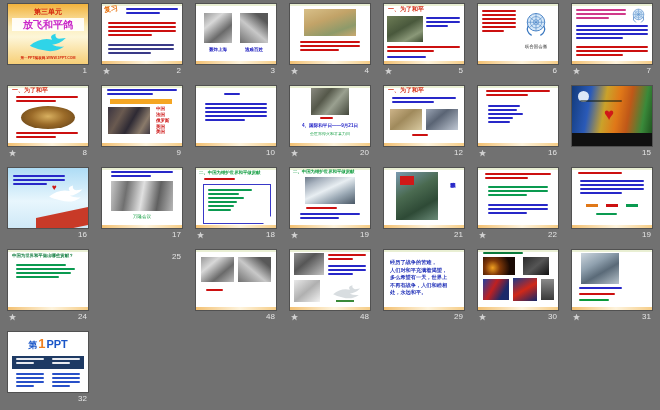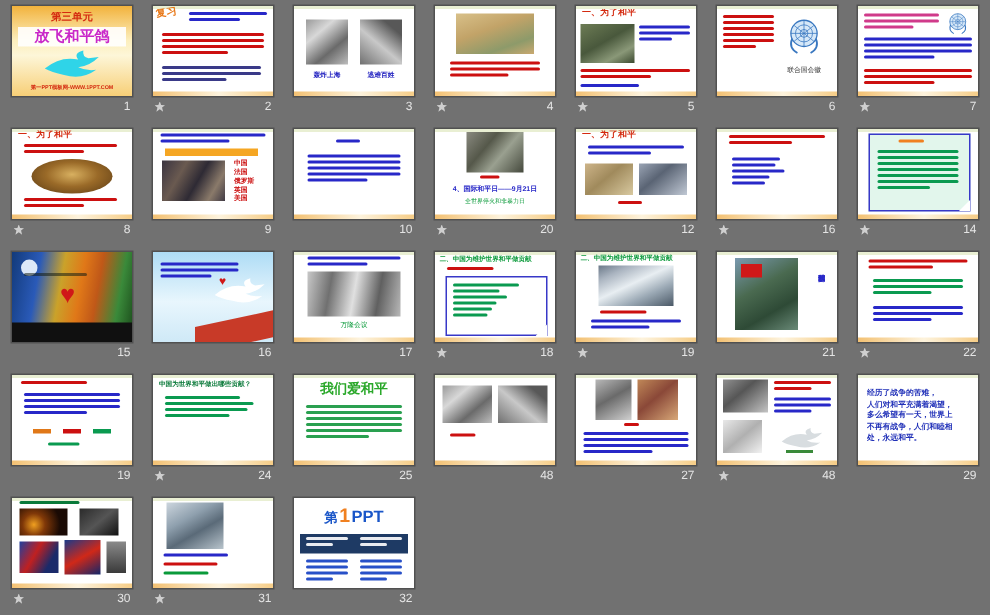--- a/index.html
+++ b/index.html
@@ -309,45 +309,20 @@
           <div class="bar" style="background: rgb(40, 40, 200); width: 48%;"></div>
         </div>
       </div>
       <div class="strip">
         <span class="star"></span>
         <span class="num">16</span>
       </div>
     </div>
     <div class="cell">
       <div class="thumb">
-        <div class="tpl-top"></div>
-        <div class="tpl-bot"></div>
-        <div class="abs" style="left: 7px; top: 3px; width: 66px; height: 50px; background: rgb(226, 246, 236); border: 1px solid rgb(56, 56, 200);">
-          <div class="abs" style="right: -1px; bottom: -1px; width: 8px; height: 8px; background: rgb(255, 255, 255); clip-path: polygon(100% 0px, 100% 100%, 0px 100%); box-shadow: rgb(56, 56, 200) -1px -1px 0px;"></div>
-        </div>
-        <div class="barrow" style="left: 27px; top: 7px; width: 26px;">
-          <div class="bar" style="background: rgb(240, 128, 32); width: 65%;"></div>
-        </div>
-        <div class="barrow" style="left: 13px; top: 14px; width: 54px;">
-          <div class="bar" style="background: rgb(10, 154, 80); width: 100%;"></div>
-          <div class="bar" style="background: rgb(10, 154, 80); width: 100%;"></div>
-          <div class="bar" style="background: rgb(10, 154, 80); width: 100%;"></div>
-          <div class="bar" style="background: rgb(10, 154, 80); width: 100%;"></div>
-          <div class="bar" style="background: rgb(10, 154, 80); width: 100%;"></div>
-          <div class="bar" style="background: rgb(10, 154, 80); width: 100%;"></div>
-          <div class="bar" style="background: rgb(10, 154, 80); width: 65%;"></div>
-        </div>
-      </div>
-      <div class="strip">
-        <span class="star"></span>
-        <span class="num">14</span>
-      </div>
-    </div>
-    <div class="cell">
-      <div class="thumb">
         <div class="abs" style="inset: 0px; background: linear-gradient(100deg, rgb(18, 58, 122) 0%, rgb(42, 90, 184) 22%, rgb(202, 162, 42) 40%, rgb(224, 120, 24) 55%, rgb(192, 88, 24) 68%, rgb(58, 138, 58) 85%, rgb(26, 74, 26) 100%);"></div>
         <div class="abs" style="left: 6px; top: 5px; width: 11px; height: 11px; border-radius: 50%; background: rgb(220, 232, 248);"></div>
         <div class="barrow" style="left: 8px; top: 14px; width: 64px;">
           <div class="bar" style="background: rgba(20, 30, 20, 0.55); width: 65%;"></div>
         </div>
         <div class="abs" style="left: 0px; top: 47px; width: 80px; height: 13px; background: rgb(16, 16, 16);"></div>
         <div class="abs" style="left: 32px; top: 20px; font-size: 17px; color: rgb(208, 24, 24); line-height: 1;">♥</div>
       </div>
       <div class="strip">
         <span class="num">15</span>
@@ -503,69 +478,36 @@
           <div class="bar" style="background: rgb(10, 154, 80); width: 88%;"></div>
           <div class="bar" style="background: rgb(10, 154, 80); width: 70%;"></div>
         </div>
       </div>
       <div class="strip">
         <span class="star"></span>
         <span class="num">24</span>
       </div>
     </div>
     <div class="cell">
-      <div class="thumb">
-        <div class="tpl-top"></div>
-        <div class="tpl-bot"></div>
-        <div class="txt" style="left: 0px; top: 4px; width: 80px; font-size: 9px; color: rgb(42, 168, 42); font-weight: bold; text-align: center;">我们爱和平</div>
-        <div class="barrow" style="left: 8px; top: 20px; width: 64px;">
-          <div class="bar" style="background: rgb(42, 160, 80); width: 100%;"></div>
-          <div class="bar" style="background: rgb(42, 160, 80); width: 100%;"></div>
-          <div class="bar" style="background: rgb(42, 160, 80); width: 100%;"></div>
-          <div class="bar" style="background: rgb(42, 160, 80); width: 100%;"></div>
-          <div class="bar" style="background: rgb(42, 160, 80); width: 100%;"></div>
-          <div class="bar" style="background: rgb(42, 160, 80); width: 65%;"></div>
-        </div>
-      </div>
       <div class="strip">
         <span class="num">25</span>
       </div>
     </div>
     <div class="cell">
       <div class="thumb">
         <div class="tpl-top"></div>
         <div class="tpl-bot"></div>
         <div class="abs" style="left: 5px; top: 7px; width: 33px; height: 25px; background: linear-gradient(140deg, rgb(154, 154, 154) 0%, rgb(216, 216, 216) 30%, rgb(106, 106, 106) 65%, rgb(189, 189, 189) 100%);"></div>
         <div class="abs" style="left: 42px; top: 7px; width: 33px; height: 25px; background: linear-gradient(40deg, rgb(112, 112, 112) 0%, rgb(200, 200, 200) 45%, rgb(88, 88, 88) 80%);"></div>
         <div class="barrow" style="left: 10px; top: 39px; width: 26px;">
           <div class="bar" style="background: rgb(204, 16, 16); width: 65%;"></div>
         </div>
       </div>
       <div class="strip">
         <span class="num">48</span>
-      </div>
-    </div>
-    <div class="cell">
-      <div class="thumb">
-        <div class="tpl-top"></div>
-        <div class="tpl-bot"></div>
-        <div class="abs" style="left: 13px; top: 3px; width: 24px; height: 27px; background: linear-gradient(150deg, rgb(184, 184, 184) 0%, rgb(106, 106, 106) 45%, rgb(208, 208, 208) 100%);"></div>
-        <div class="abs" style="left: 41px; top: 3px; width: 27px; height: 27px; background: linear-gradient(140deg, rgb(192, 136, 88) 0%, rgb(138, 72, 56) 45%, rgb(216, 168, 120) 100%);"></div>
-        <div class="barrow" style="left: 32px; top: 32px; width: 16px;">
-          <div class="bar" style="background: rgb(204, 16, 16); width: 65%;"></div>
-        </div>
-        <div class="barrow" style="left: 5px; top: 38px; width: 70px;">
-          <div class="bar" style="background: rgb(40, 40, 200); width: 100%;"></div>
-          <div class="bar" style="background: rgb(40, 40, 200); width: 100%;"></div>
-          <div class="bar" style="background: rgb(40, 40, 200); width: 100%;"></div>
-          <div class="bar" style="background: rgb(40, 40, 200); width: 65%;"></div>
-        </div>
-      </div>
-      <div class="strip">
-        <span class="num">27</span>
       </div>
     </div>
     <div class="cell">
       <div class="thumb">
         <div class="tpl-top"></div>
         <div class="tpl-bot"></div>
         <div class="abs" style="left: 4px; top: 3px; width: 30px; height: 22px; background: linear-gradient(140deg, rgb(144, 144, 144) 0%, rgb(86, 86, 86) 40%, rgb(196, 196, 196) 100%);"></div>
         <div class="barrow" style="left: 38px; top: 4px; width: 38px;">
           <div class="bar" style="background: rgb(204, 16, 16); width: 100%;"></div>
           <div class="bar" style="background: rgb(204, 16, 16); width: 65%;"></div>

